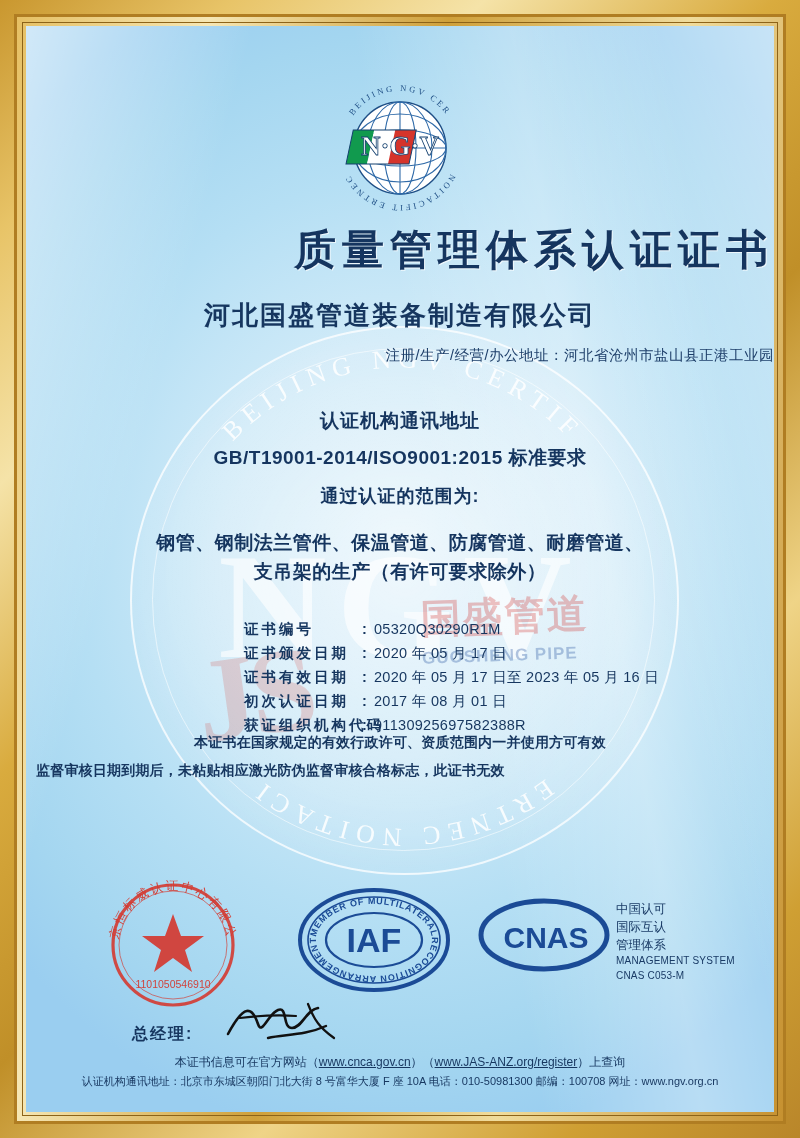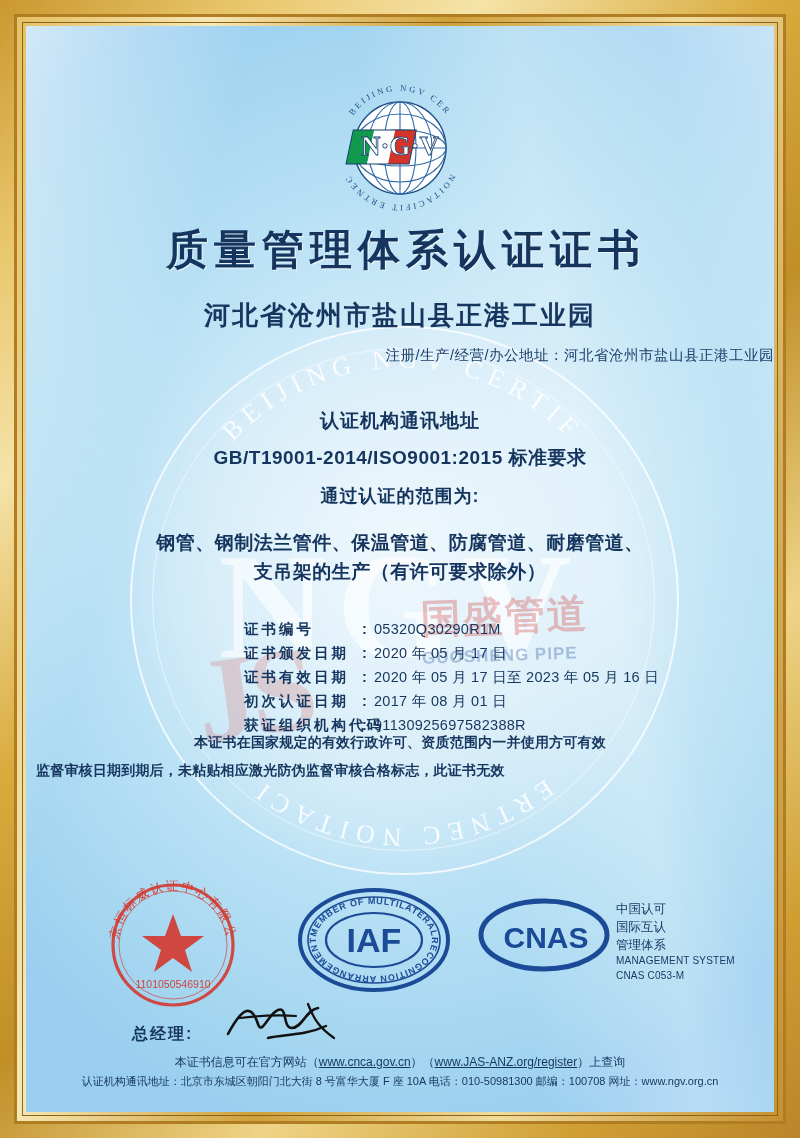--- a/index.html
+++ b/index.html
@@ -152,21 +152,21 @@
     top: 44px;
     width: 150px;
     height: 150px;
   }
   #logo-wrap svg { display:block; }
 
   #title-main {
     position: absolute;
     top: 196px;
     left: 0; right: 0;
-    text-align: center;
+    text-align: right;
     font-family: "Liberation Serif", serif;
     font-weight: 700;
     font-size: 42px;
     letter-spacing: 6px;
     color: #15355f;
     text-shadow: 1px 1px 0 rgba(255,255,255,0.7);
     padding-left: 12px;
   }
   #company-name {
     position: absolute;
@@ -431,21 +431,21 @@
             <textPath href="#logoArcTop" startOffset="50%" text-anchor="middle">BEIJING   NGV   CER</textPath>
           </text>
           <text font-family="Liberation Serif, serif" font-size="8.5" letter-spacing="2.6" fill="#1f4f86">
             <textPath href="#logoArcBot" startOffset="50%" text-anchor="middle">NOITACIFIT   ERTNEC</textPath>
           </text>
         </svg>
       </div>
 
       <div id="title-main">质量管理体系认证证书</div>
 
-      <div id="company-name">河北省沧州市盐山县正港工业园</div>
+      <div id="company-name">河北国盛管道装备制造有限公司</div>
 
       <div id="address-line">注册/生产/经营/办公地址：河北省沧州市盐山县正港工业园</div>
 
       <div id="standard-block">
         <div id="standard-line1">认证机构通讯地址</div>
         <div id="standard-line2">GB/T19001-2014/ISO9001:2015 标准要求</div>
         <div id="scope-label">通过认证的范围为:</div>
       </div>
 
       <div id="scope-block">

